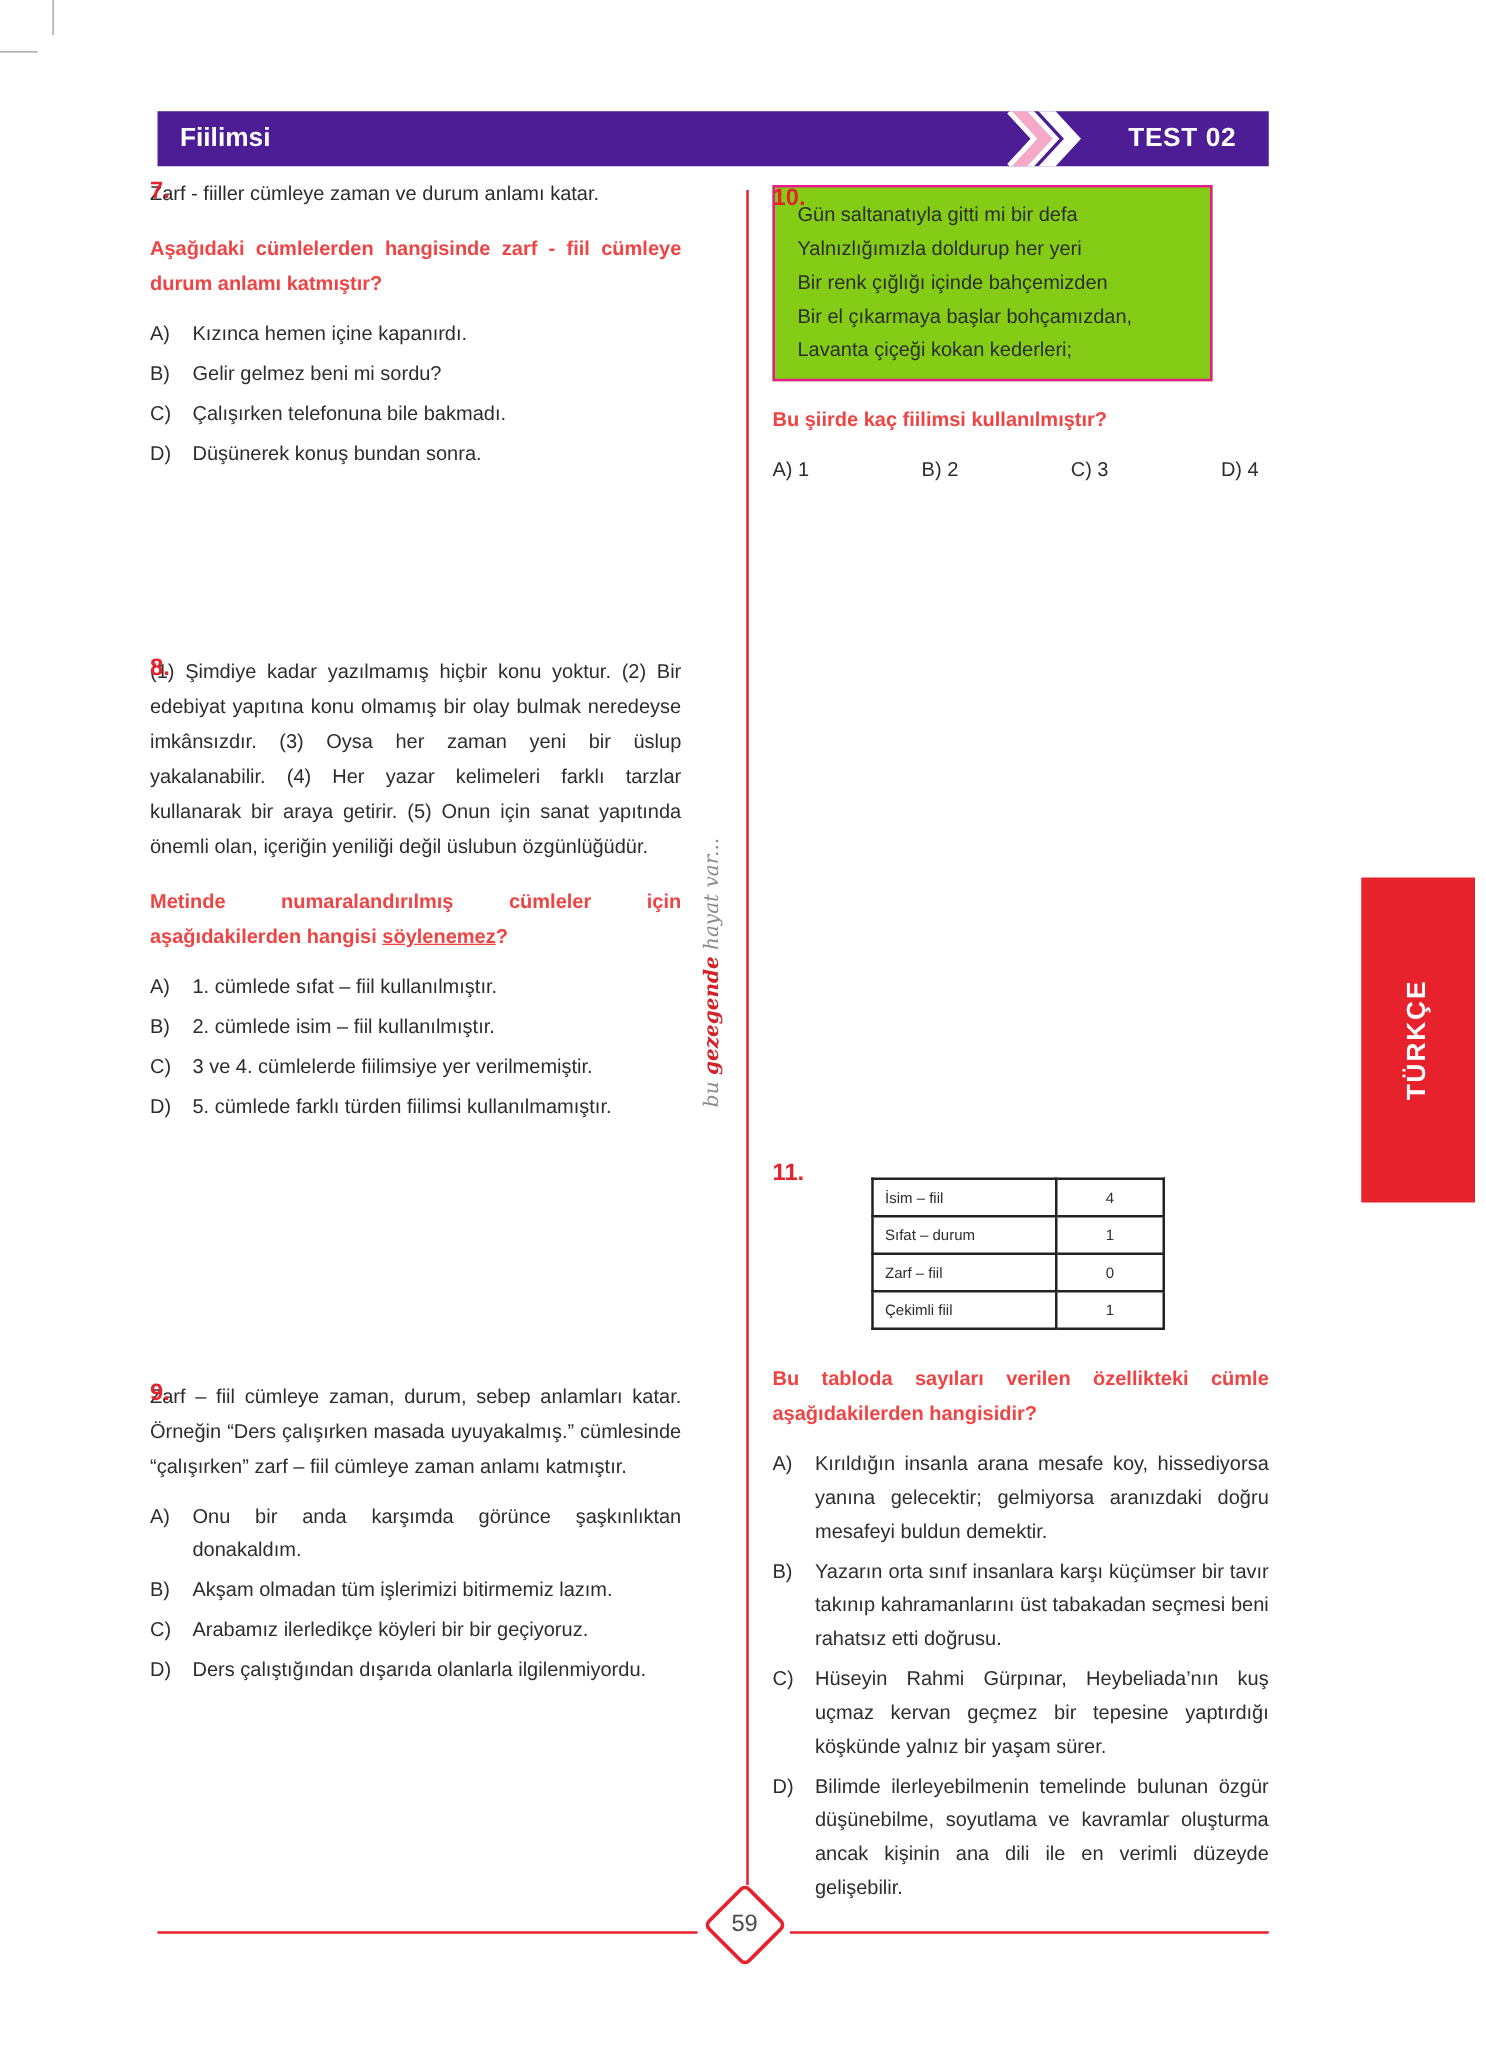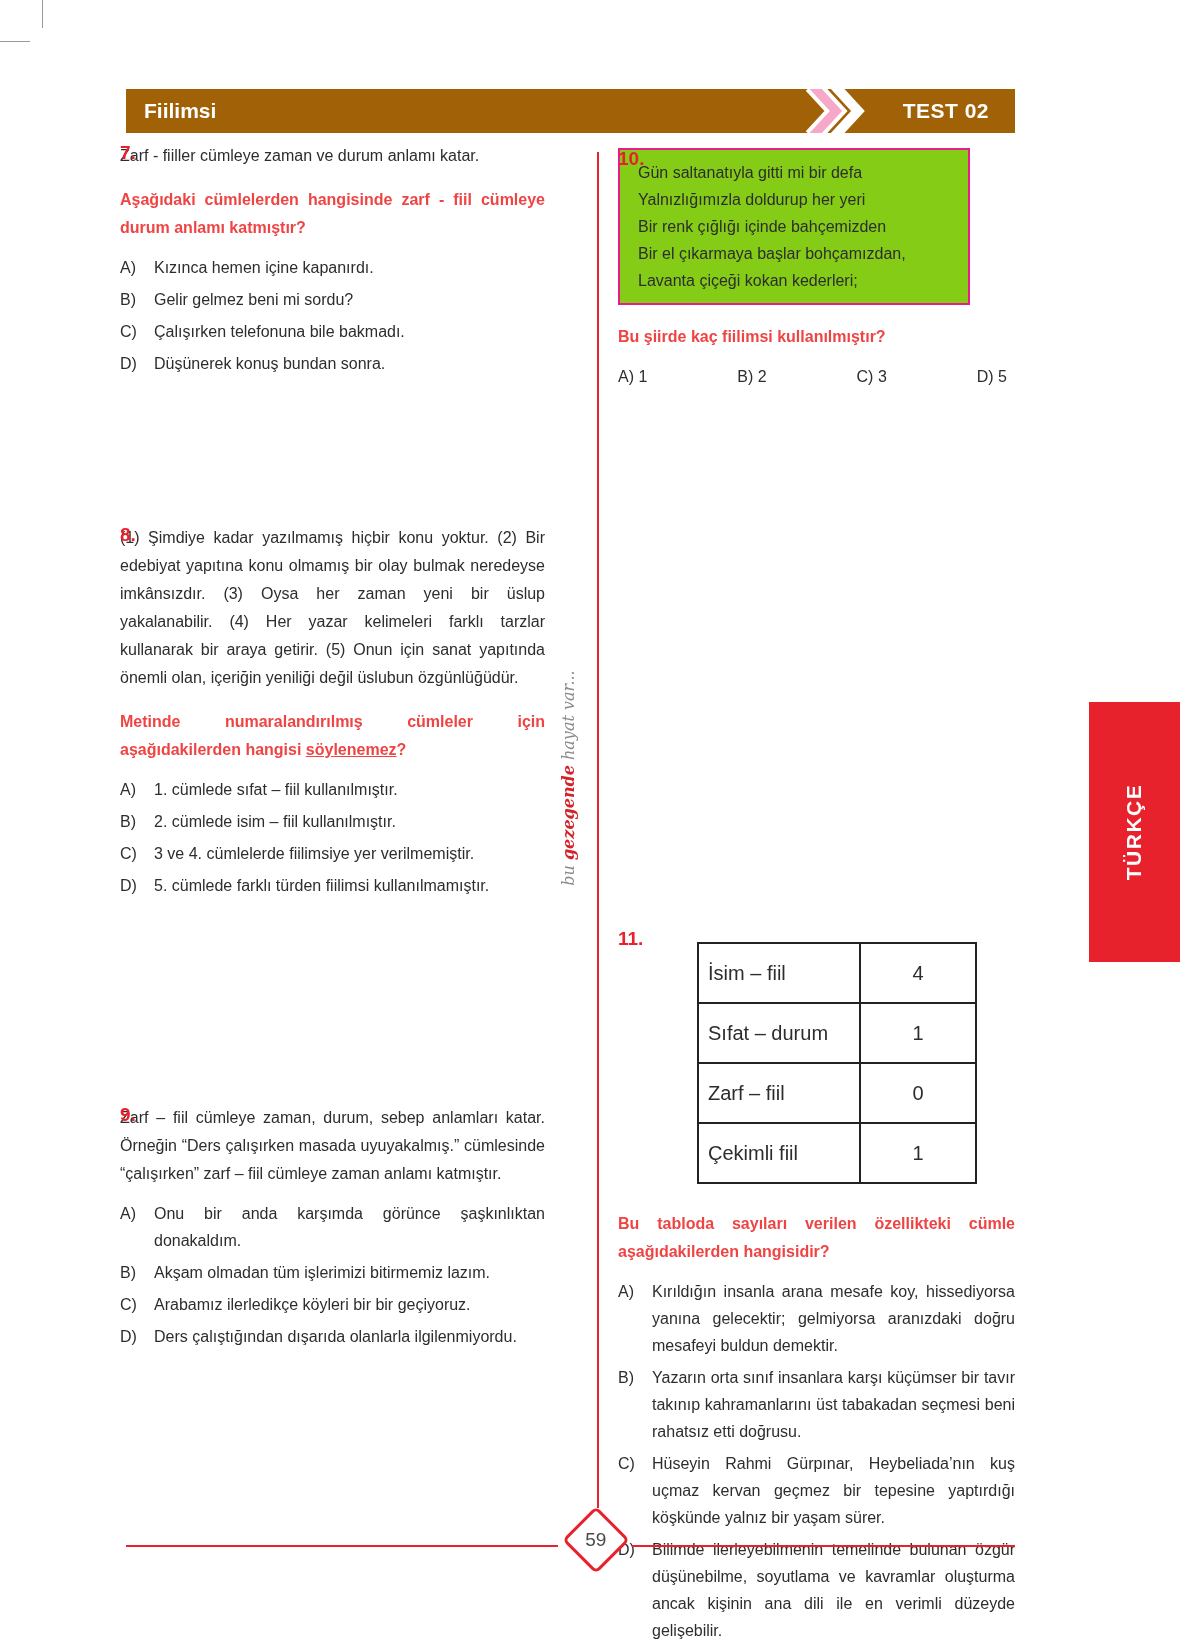--- a/index.html
+++ b/index.html
@@ -4,21 +4,21 @@
 <style>
   html,body{margin:0;padding:0;background:#fff;}
   .page{position:relative;width:1189px;height:1643px;background:#ffffff;overflow:hidden;
         font-family:"Liberation Sans","DejaVu Sans",sans-serif;color:#2d2d2d;}
 
   
   .crop-v{position:absolute;left:42px;top:0;width:1px;height:28px;background:#9a9a9a;}
   .crop-h{position:absolute;left:0;top:41px;width:30px;height:1px;background:#9a9a9a;}
 
   
-  .hdr{position:absolute;left:126px;top:89px;width:889px;height:44px;background:#a16207;}
+  .hdr{position:absolute;left:126px;top:89px;width:889px;height:44px;background:#4c1d95;}
   .hdr-title{position:absolute;left:18px;top:0;height:44px;display:flex;align-items:center;
              color:#fff;font-size:21px;font-weight:bold;}
   .hdr-test{position:absolute;right:26px;top:0;height:44px;display:flex;align-items:center;
             color:#fff;font-size:21px;font-weight:bold;letter-spacing:.5px;text-align:center;}
   .chev{position:absolute;left:676px;top:0;width:66px;height:44px;}
 
   
   .divider{position:absolute;left:597px;top:152px;width:2px;height:1356px;background:#e8222d;}
 
   
@@ -55,21 +55,21 @@
   
   .poem-box{border:2.5px solid #e81c8c;background:#84cc16;padding:9px 18px;width:312px;}
   .poem-line{margin:0;line-height:27px;font-size:16px;color:#2d2d2d;}
 
   
   .opts-inline{display:flex;margin-top:12px;padding-right:8px;justify-content:space-between;
                font-size:16px;}
 
   
   .stats{border-collapse:collapse;margin:14px 0 0 79px;}
-  .stats td{border:2px solid #222;font-size:20px;height:27px;padding:15px;}
+  .stats td{border:2px solid #222;font-size:12px;height:27px;padding:0;}
   .stats td.lbl{width:136px;padding-left:9px;}
   .stats td.val{width:84px;text-align:center;}
 
   
   .fline{position:absolute;top:1545px;height:2px;background:#e8222d;}
   .fline.l{left:126px;width:432px;}
   .fline.r{left:632px;width:383px;}
   .badge{position:absolute;left:572px;top:1516px;width:42px;height:42px;background:#fff;
          border:3px solid #e8222d;border-radius:6px;transform:rotate(45deg);
          display:flex;align-items:center;justify-content:center;}
@@ -186,21 +186,21 @@
         <p class="poem-line">Yalnızlığımızla doldurup her yeri</p>
         <p class="poem-line">Bir renk çığlığı içinde bahçemizden</p>
         <p class="poem-line">Bir el çıkarmaya başlar bohçamızdan,</p>
         <p class="poem-line">Lavanta çiçeği kokan kederleri;</p>
       </div>
       <p class="stem" style="margin-top:18px;">Bu şiirde kaç fiilimsi kullanılmıştır?</p>
       <div class="opts-inline">
         <span>A) 1</span>
         <span>B) 2</span>
         <span>C) 3</span>
-        <span>D) 5</span>
+        <span>D) 4</span>
       </div>
     </div>
   </div>
 
   <div class="q q11">
     <span class="qnum">11.</span>
     <div class="qbody">
       <table class="stats">
         <tbody>
           <tr>

